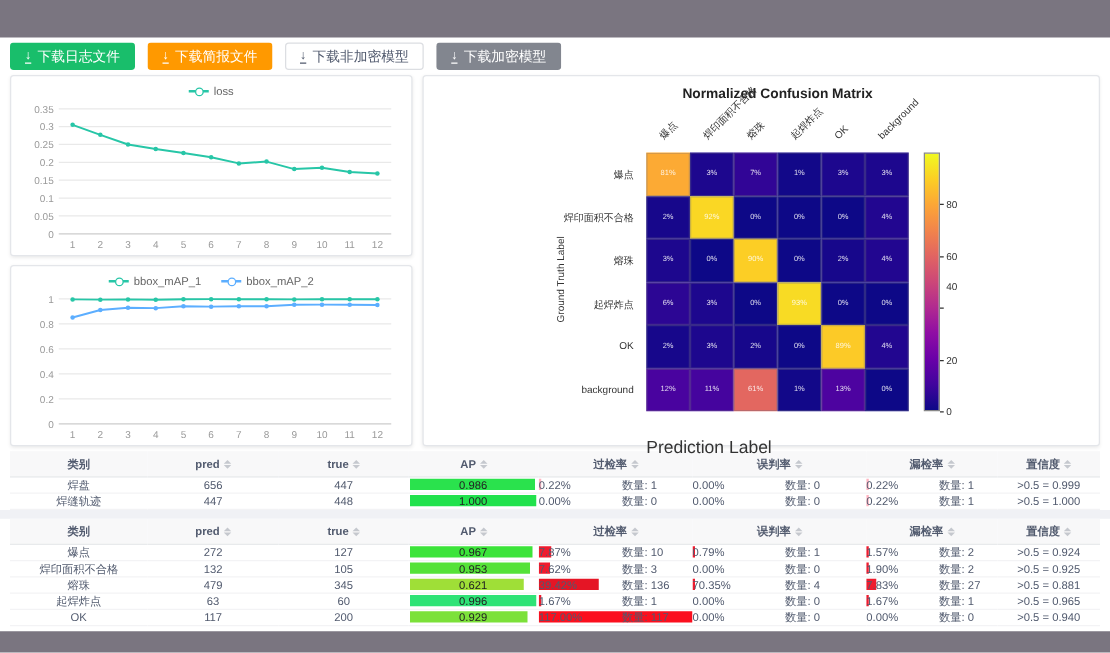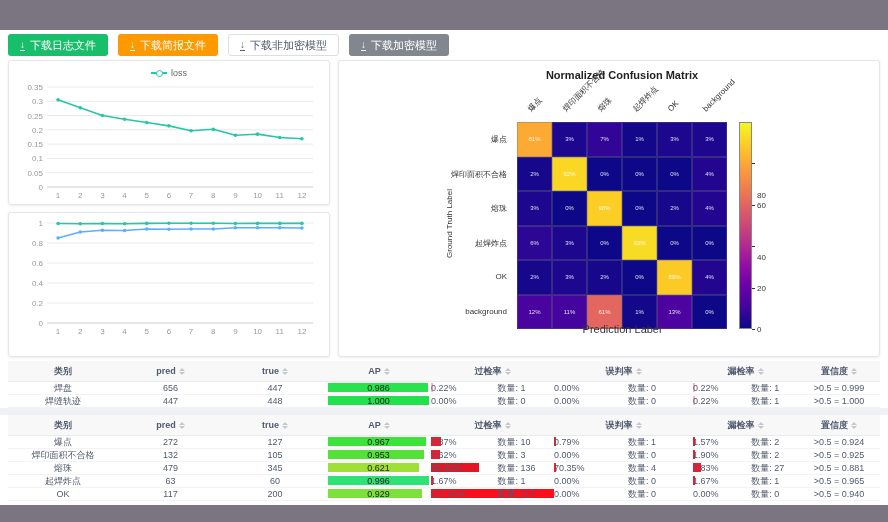--- a/index.html
+++ b/index.html
@@ -17,21 +17,21 @@
   .main-row{display:flex;gap:8px;padding:0 8px}
   .left-col{width:322px;display:flex;flex-direction:column;gap:7px}
   .card{background:#fff;border:1px solid #e4e6ea;border-radius:3px;box-shadow:0 1px 3px rgba(0,0,0,.08);box-sizing:border-box}
   .chart-card{height:145px;padding:4px 8px 0}
   .legend{display:flex;justify-content:center;gap:16px;height:16px;align-items:center;font-size:9px;color:#666}
   .leg-item{display:flex;align-items:center;gap:4px;cursor:pointer}
   .leg-line{width:16px;height:2px;position:relative;display:inline-block}
   .leg-ring{position:absolute;left:5px;top:-2.5px;width:5px;height:5px;border:1.5px solid;border-radius:50%;background:#fff}
   .matrix-card{flex:1;height:297px;position:relative}
   .mx-title{position:absolute;left:178px;width:210px;top:8px;text-align:center;font-size:11px;font-weight:bold;color:#222;white-space:nowrap}
-  .mx-xlabel{position:absolute;left:178px;width:210px;top:262px;text-align:center;font-size:11px;color:#333}
+  .mx-xlabel{position:absolute;left:178px;width:210px;top:288px;font-size:14px;color:#333}
   .mx-ylabel{position:absolute;left:50px;top:158px;width:120px;text-align:center;font-size:8px;color:#333;transform:rotate(-90deg)}
   #matrix-root{position:absolute;inset:0}
   .mx-cell{position:absolute;display:flex;align-items:center;justify-content:center;font-size:6px;color:rgba(255,255,255,.85);box-shadow:inset 0 0 0 1px rgba(110,110,130,.35)}
   .mx-rowlab{position:absolute;left:0;width:172px;text-align:right;font-size:8px;color:#333;padding-right:4px;box-sizing:border-box}
   .mx-collab{position:absolute;font-size:8px;color:#333;white-space:nowrap;transform:rotate(-45deg);transform-origin:0 100%;height:10px;line-height:10px}
   .mx-cbar{position:absolute;width:13px;border:1px solid #888;box-sizing:border-box}
   .mx-ctick{position:absolute;font-size:8px;color:#333}
   .mx-ctickline{position:absolute;width:3px;height:1px;background:#333}
   
   .tables{margin-top:4px;padding:0 8px}
@@ -125,20 +125,34 @@
               <circle cx="151.91666666666669" cy="44.857142857142854" r="1.8" fill="#27c6a7"></circle>
               <circle cx="174.08333333333334" cy="49.71428571428571" r="1.8" fill="#27c6a7"></circle>
               <circle cx="196.25" cy="48.285714285714285" r="1.8" fill="#27c6a7"></circle>
               <circle cx="218.41666666666669" cy="54.285714285714285" r="1.8" fill="#27c6a7"></circle>
               <circle cx="240.58333333333334" cy="53.14285714285714" r="1.8" fill="#27c6a7"></circle>
               <circle cx="262.75" cy="56.57142857142858" r="1.8" fill="#27c6a7"></circle>
               <circle cx="284.9166666666667" cy="57.714285714285715" r="1.8" fill="#27c6a7"></circle>
             </svg>
         </div>
         <div class="card chart-card">
+          <div class="legend" id="legend-1">
+              <div class="leg-item">
+                <div class="leg-line" style="background: rgb(39, 198, 167);">
+                  <div class="leg-ring" style="border-color: rgb(39, 198, 167);"></div>
+                </div>
+                <span>bbox_mAP_1</span>
+              </div>
+              <div class="leg-item">
+                <div class="leg-line" style="background: rgb(92, 174, 255);">
+                  <div class="leg-ring" style="border-color: rgb(92, 174, 255);"></div>
+                </div>
+                <span>bbox_mAP_2</span>
+              </div>
+            </div>
           <svg id="chart-1" width="304" height="120">
               <line x1="30" y1="106" x2="296" y2="106" stroke="#cccccc" stroke-width="1"></line>
               <text x="26" y="109" text-anchor="end" font-size="8" fill="#999">0</text>
               <line x1="30" y1="86" x2="296" y2="86" stroke="#e9e9e9" stroke-width="1"></line>
               <text x="26" y="89" text-anchor="end" font-size="8" fill="#999">0.2</text>
               <line x1="30" y1="66" x2="296" y2="66" stroke="#e9e9e9" stroke-width="1"></line>
               <text x="26" y="69" text-anchor="end" font-size="8" fill="#999">0.4</text>
               <line x1="30" y1="46" x2="296" y2="46" stroke="#e9e9e9" stroke-width="1"></line>
               <text x="26" y="49" text-anchor="end" font-size="8" fill="#999">0.6</text>
               <line x1="30" y1="25.999999999999996" x2="296" y2="25.999999999999996" stroke="#e9e9e9" stroke-width="1"></line>
@@ -237,25 +251,25 @@
             <div class="mx-collab" style="left: 263.5px; top: 43px;">熔珠</div>
             <div class="mx-collab" style="left: 298.5px; top: 43px;">起焊炸点</div>
             <div class="mx-collab" style="left: 333.5px; top: 43px;">OK</div>
             <div class="mx-collab" style="left: 368.5px; top: 43px;">background</div>
             <div class="mx-cbar" style="left: 400px; top: 61px; height: 207px; background: linear-gradient(to top, rgb(13, 8, 135) 0%, rgb(65, 4, 157) 10%, rgb(106, 0, 168) 20%, rgb(143, 13, 164) 30%, rgb(177, 42, 144) 40%, rgb(204, 71, 120) 50%, rgb(225, 100, 98) 60%, rgb(242, 132, 75) 70%, rgb(252, 166, 54) 80%, rgb(252, 206, 37) 90%, rgb(240, 249, 33) 100%);"></div>
             <div class="mx-ctickline" style="left: 413px; top: 268px;"></div>
             <div class="mx-ctick" style="left: 418px; top: 264px;">0</div>
             <div class="mx-ctickline" style="left: 413px; top: 226.6px;"></div>
             <div class="mx-ctick" style="left: 418px; top: 222.6px;">20</div>
             <div class="mx-ctickline" style="left: 413px; top: 185.2px;"></div>
-            <div class="mx-ctick" style="left: 418px; top: 192px;">40</div>
+            <div class="mx-ctick" style="left: 418px; top: 164px;">40</div>
             <div class="mx-ctickline" style="left: 413px; top: 143.8px;"></div>
             <div class="mx-ctick" style="left: 418px; top: 139.8px;">60</div>
             <div class="mx-ctickline" style="left: 413px; top: 102.4px;"></div>
-            <div class="mx-ctick" style="left: 418px; top: 98.4px; margin-top: 32px;">80</div>
+            <div class="mx-ctick" style="left: 418px; top: 98.4px;">80</div>
           </div>
         <div class="mx-xlabel">Prediction Label</div>
       </div>
     </div>
 
     <div class="tables">
       <div class="dtable" id="table-0">
           <div class="tr">
             <div class="th">
               <span>类别</span>

